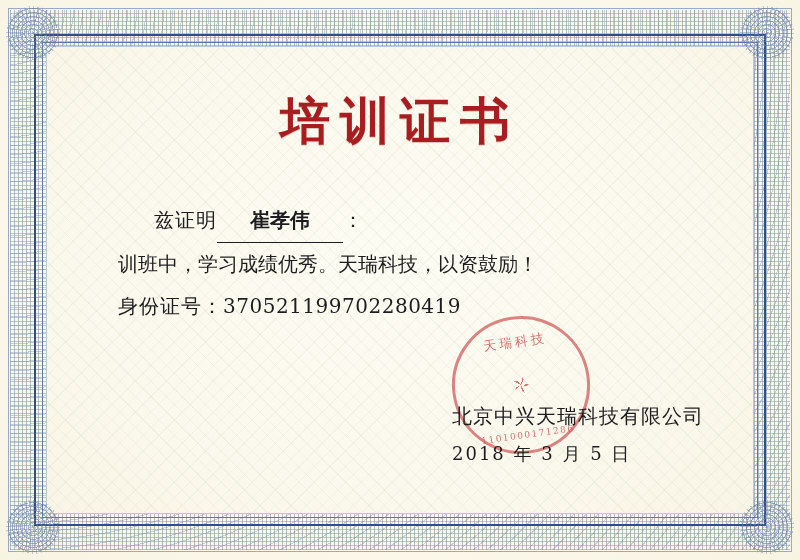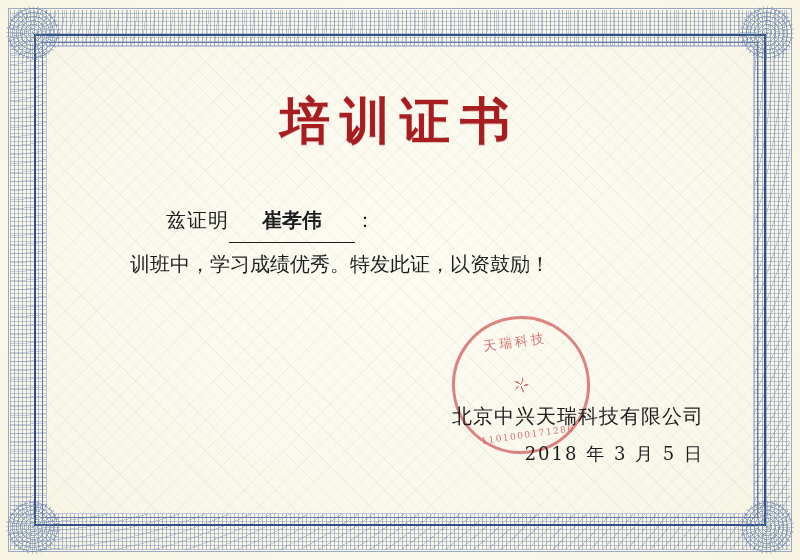--- a/index.html
+++ b/index.html
@@ -134,21 +134,20 @@
   .body-block {
     margin: 44px 0 0 58px;
     color: #1d1d20;
     font-size: 20px;
     line-height: 42px;
     font-family: "DejaVu Serif", serif;
   }
 
   .line {
     white-space: nowrap;
-    margin-left: 12px;
   }
   .line-indent {
     padding-left: 36px;
   }
 
   .name-blank {
     display: inline-block;
     min-width: 118px;
     text-align: center;
     border-bottom: 1.5px solid #1d1d20;
@@ -162,21 +161,21 @@
   .value-mono {
     font-family: "DejaVu Serif", serif;
     letter-spacing: 0.5px;
   }
 
   
   .sign-block {
     position: absolute;
     right: 36px;
     bottom: 36px;
-    text-align: right;
+    text-align: left;
     color: #1d1d20;
     font-family: "DejaVu Serif", serif;
   }
   .org-name {
     font-size: 20px;
     letter-spacing: 1px;
     margin-bottom: 12px;
   }
   .date-line {
     font-size: 18px;
@@ -259,23 +258,26 @@
   <div class="content">
 
     <div class="cert-title">培训证书</div>
 
     <div class="body-block">
 
       <div class="line line-indent">
         <span class="label">兹证明</span><span class="name-blank">崔孝伟</span><span>：</span>
       </div>
 
-      <div class="line">训班中，学习成绩优秀。特发此证，以资鼓励！</div>
-
-
+      <div class="line">训班中，学习成绩优秀。天瑞科技，以资鼓励！</div>
+
+
+      <div class="line">
+        <span class="label">身份证号：</span><span class="value-mono">370521199702280419</span>
+      </div>
 
     </div>
 
     <div class="seal">
       <div class="seal-top-text">天瑞科技</div>
       <div class="seal-bottom-text">1101000171286</div>
     </div>
 
     <div class="sign-block">
       <div class="org-name">北京中兴天瑞科技有限公司</div>

